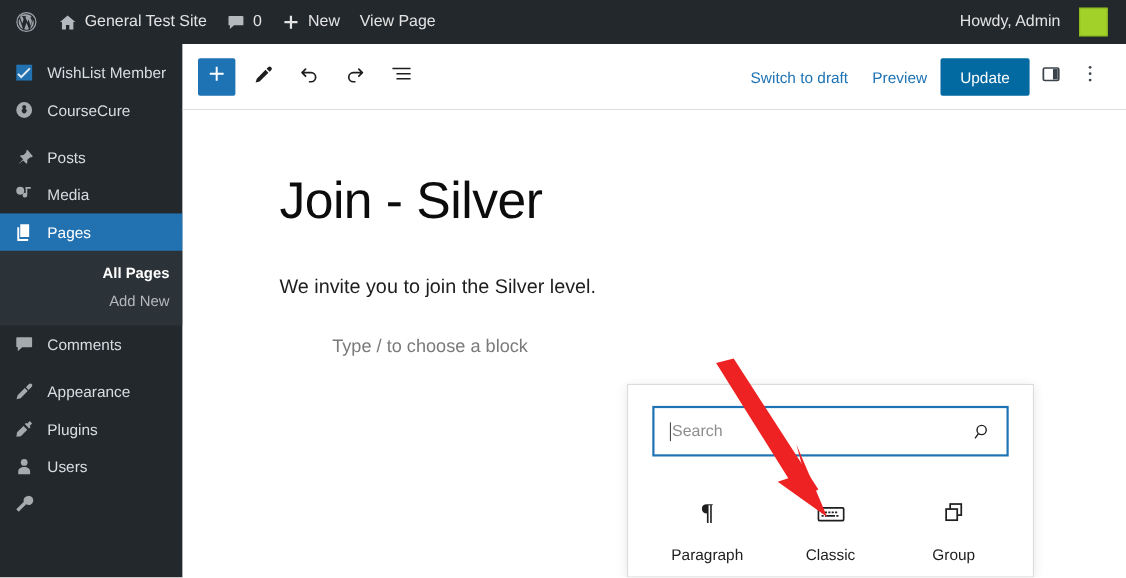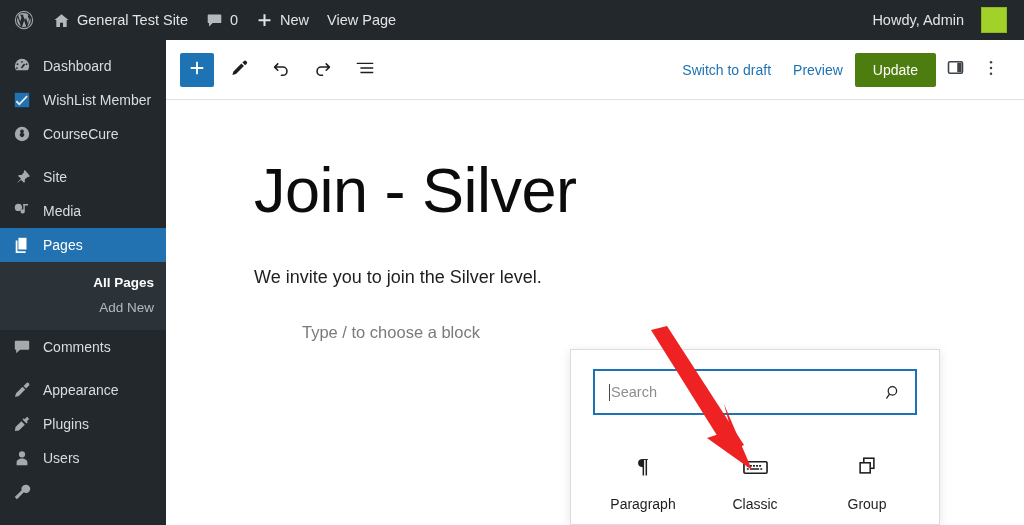--- a/index.html
+++ b/index.html
@@ -79,28 +79,28 @@
     display: flex; align-items: center; justify-content: center;
     color: #fff; border-radius: 2px;
   }
   .tb-icon {
     width: 34px; height: 34px;
     display: flex; align-items: center; justify-content: center;
   }
   .tb-icon svg { fill: #1e1e1e; }
   .tb-link { color: #1e73b4; font-size: 14px; padding: 6px 10px; white-space: nowrap; }
   .btn-update {
-    background: #4d7c0f; color: #fff; font-size: 14px;
+    background: #0369a1; color: #fff; font-size: 14px;
     padding: 9px 18px; border-radius: 2px; white-space: nowrap;
   }
 
   
   #canvas { position: relative; padding: 56px 0 0 88px; }
   #post-title {
-    font-size: 63px; font-weight: 400; color: #0c0c0c;
+    font-size: 47px; font-weight: 400; color: #0c0c0c;
     letter-spacing: -0.5px; line-height: 1.1;
   }
   #para-1 { margin-top: 42px; font-size: 18px; color: #1e1e1e; }
   #para-placeholder { margin-top: 35px; font-size: 16.5px; color: #7a7a7a; margin-left: 48px; }
   #block-appender {
     position: absolute; left: 746px; top: 268px;
     width: 28px; height: 28px; background: #1e1e1e;
     display: flex; align-items: center; justify-content: center;
     border-radius: 2px;
   }
@@ -186,28 +186,20 @@
         <span>Howdy, Admin</span>
         <span class="avatar-box"></span>
       </div>
     </div>
   </div>
 
   <div id="sidebar">
 
     <div class="menu-sep"></div>
 
-    <div class="menu-item">
-      <span class="micon">
-        <svg width="18" height="18" viewBox="0 0 20 20">
-            <path d="M10 2a8 8 0 0 0-8 8 8 8 0 0 0 1.5 4.65h13A8 8 0 0 0 18 10a8 8 0 0 0-8-8zm0 2.4a1 1 0 1 1 0 2 1 1 0 0 1 0-2zM5 7a1 1 0 1 1 0 2 1 1 0 0 1 0-2zm10 0a1 1 0 1 1 0 2 1 1 0 0 1 0-2zM4.3 11.3a1 1 0 1 1 0 2 1 1 0 0 1 0-2zm7.9-4.1 1.3 1.3-3.4 4.3-1.3-1.3z"></path>
-          </svg>
-      </span>
-      <span class="mlabel">Dashboard</span>
-    </div>
 
     <div class="menu-item">
       <span class="micon">
         <svg width="18" height="18" viewBox="0 0 20 20">
             <rect x="2" y="2" width="16" height="16" fill="#2271b1"></rect>
             <path d="M4.5 10.6 7 13.2l8-8.2 1.4 1.4L7 16 3 11.9z" fill="#e8eef3"></path>
           </svg>
       </span>
       <span class="mlabel">WishList Member</span>
     </div>
@@ -223,21 +215,21 @@
     </div>
 
     <div class="menu-sep"></div>
 
     <div class="menu-item">
       <span class="micon">
         <svg width="18" height="18" viewBox="0 0 20 20">
             <path d="M13.2 2.3 11.8 3.7l.7.7-3 3.4-2.9.1-.9.9 3.2 3.2L4 17l5-3.8 3.2 3.2.9-.9.1-2.9 3.4-3 .7.7 1.4-1.4z"></path>
           </svg>
       </span>
-      <span class="mlabel">Site</span>
+      <span class="mlabel">Posts</span>
     </div>
 
     <div class="menu-item">
       <span class="micon">
         <svg width="18" height="18" viewBox="0 0 20 20">
             <circle cx="6" cy="6" r="4"></circle>
             <path d="M11.5 2.3h1.6v8.2a2.3 2.3 0 1 1-1.6-2.2z"></path>
             <path d="M11.5 2.3h5.2v1.6h-5.2z"></path>
           </svg>
       </span>

